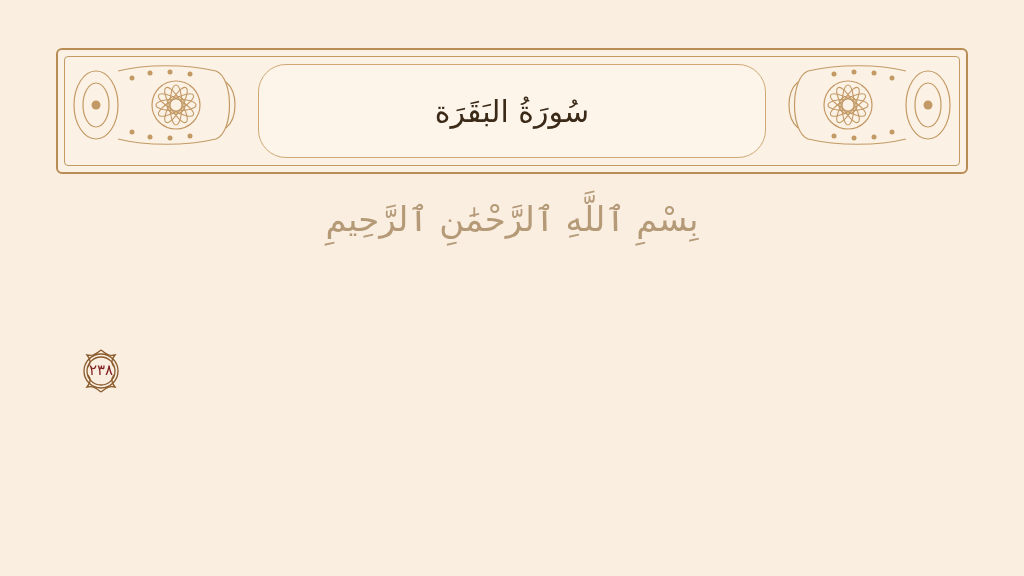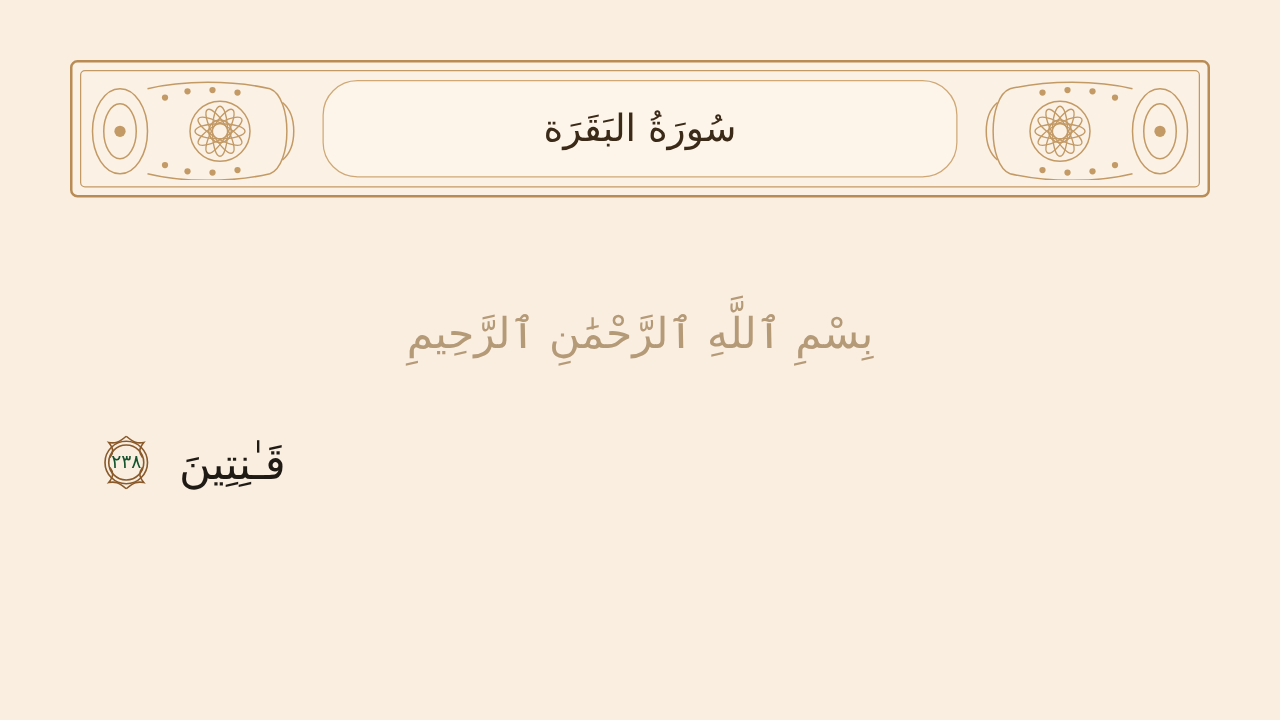--- a/index.html
+++ b/index.html
@@ -14,21 +14,21 @@
     overflow: hidden;
     position: relative;
   }
 
   
   #surah-header {
     position: absolute;
     left: 56px;
     top: 48px;
     width: 912px;
-    height: 110px;
+    height: 126px;
     box-sizing: border-box;
     border: 2px solid #b98c55;
     border-radius: 6px;
     background: #fbf1e4;
     text-decoration: underline;
   }
   #surah-header .inner-frame {
     position: absolute;
     left: 6px;
     top: 6px;
@@ -74,21 +74,20 @@
   #basmala {
     position: absolute;
     left: 0;
     right: 0;
     top: 196px;
     text-align: center;
     color: #b59a78;
     font-size: 34px;
     direction: rtl;
     line-height: 1.4;
-    margin-top: 48px;
   }
 
   
   #ayah-block {
     position: absolute;
     left: 70px;
     right: 70px;
     top: 330px;
     direction: rtl;
     text-align: justify;
@@ -121,21 +120,21 @@
   .ayah-number {
     position: absolute;
     left: 0;
     top: 0;
     width: 54px;
     height: 54px;
     display: flex;
     align-items: center;
     justify-content: center;
     font-size: 15px;
-    color: #14532d;
+    color: #7f1d1d;
     direction: rtl;
   }
 </style>
 </head>
 <body>
 
 <div id="surah-header">
   <div class="inner-frame"></div>
 
   <div class="ornament left">
@@ -208,21 +207,20 @@
 
   <div class="center-panel">
     <span class="surah-title">سُورَةُ البَقَرَة</span>
   </div>
 </div>
 
 <div id="basmala">بِسْمِ ٱللَّهِ ٱلرَّحْمَٰنِ ٱلرَّحِيمِ</div>
 
 <div id="ayah-block">
   <div class="line2">
-    <span class="ayah-text">قَـٰنِتِينَ</span>
     <span class="ayah-marker">
       <svg width="54" height="54" viewBox="0 0 54 54" xmlns="http://www.w3.org/2000/svg">
         <g fill="none" stroke="#8a5a2b" stroke-width="1.3">
           <circle cx="27" cy="27" r="17"></circle>
           <circle cx="27" cy="27" r="14"></circle>
           <path d="M27 6 C 21 11, 18 12, 13 11 C 17 16, 17 19, 14 23"></path>
           <path d="M27 6 C 33 11, 36 12, 41 11 C 37 16, 37 19, 40 23"></path>
           <path d="M27 48 C 21 43, 18 42, 13 43 C 17 38, 17 35, 14 31"></path>
           <path d="M27 48 C 33 43, 36 42, 41 43 C 37 38, 37 35, 40 31"></path>
         </g>

